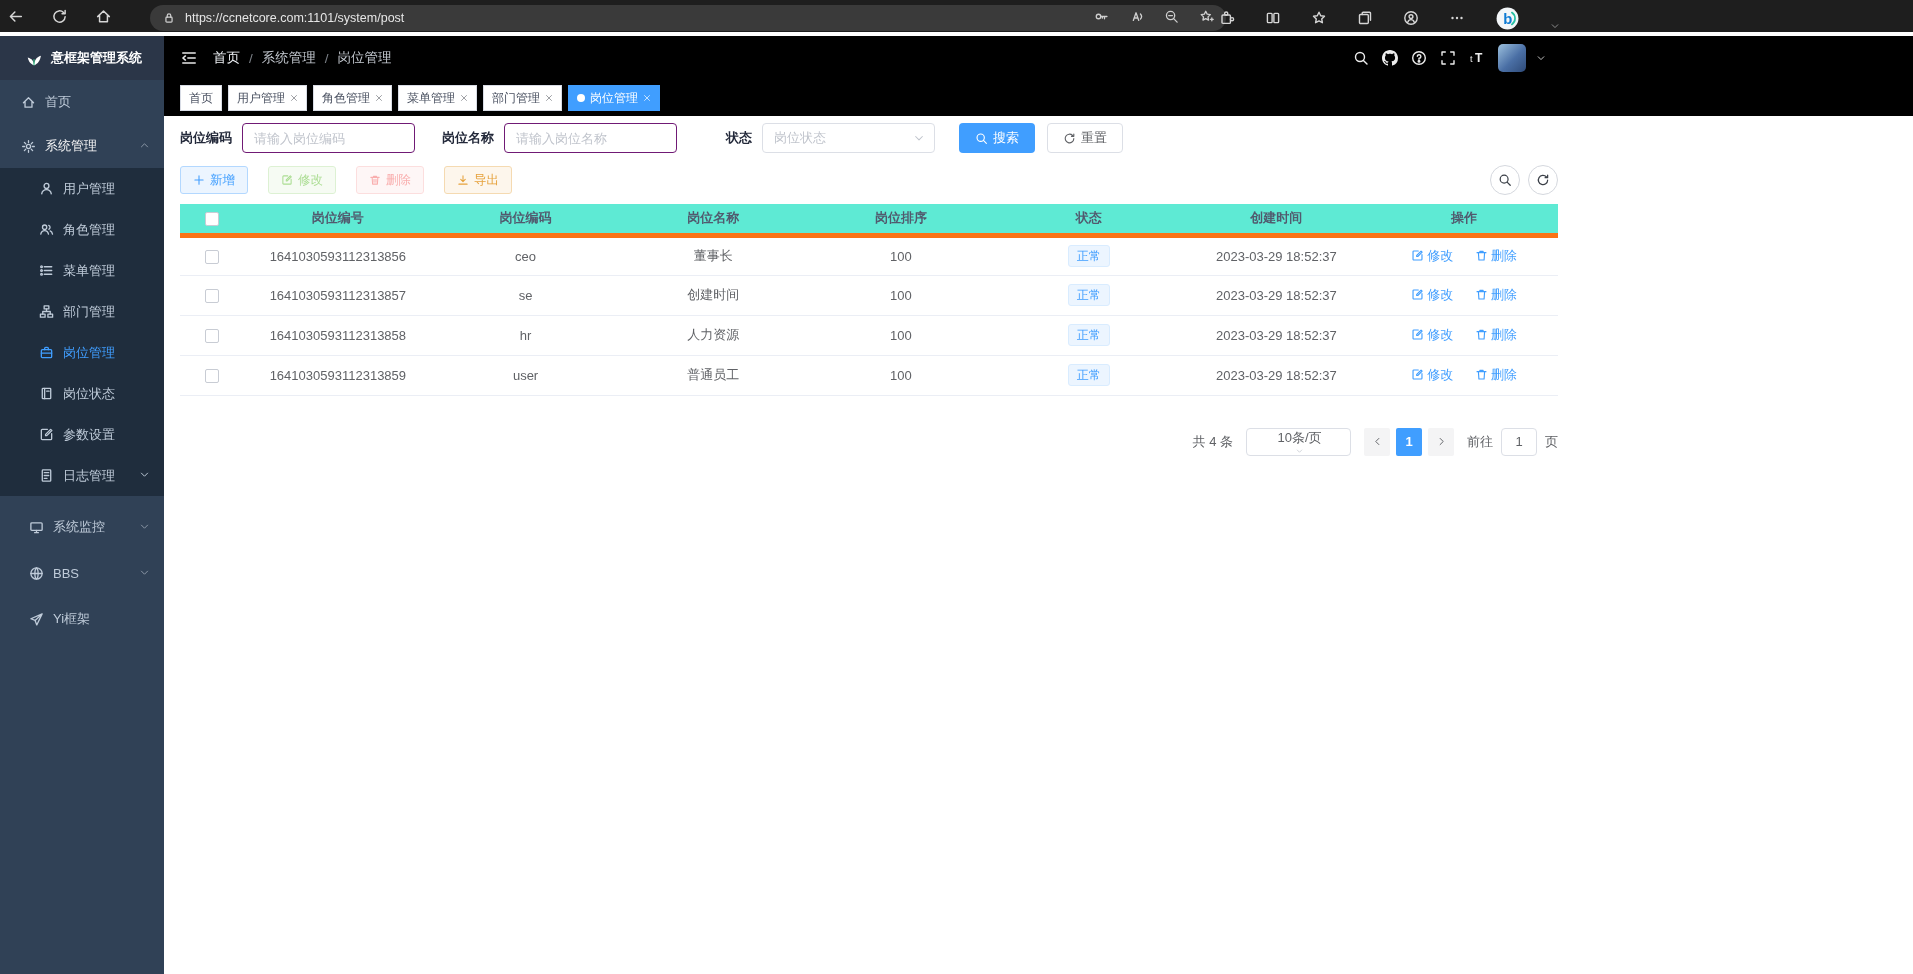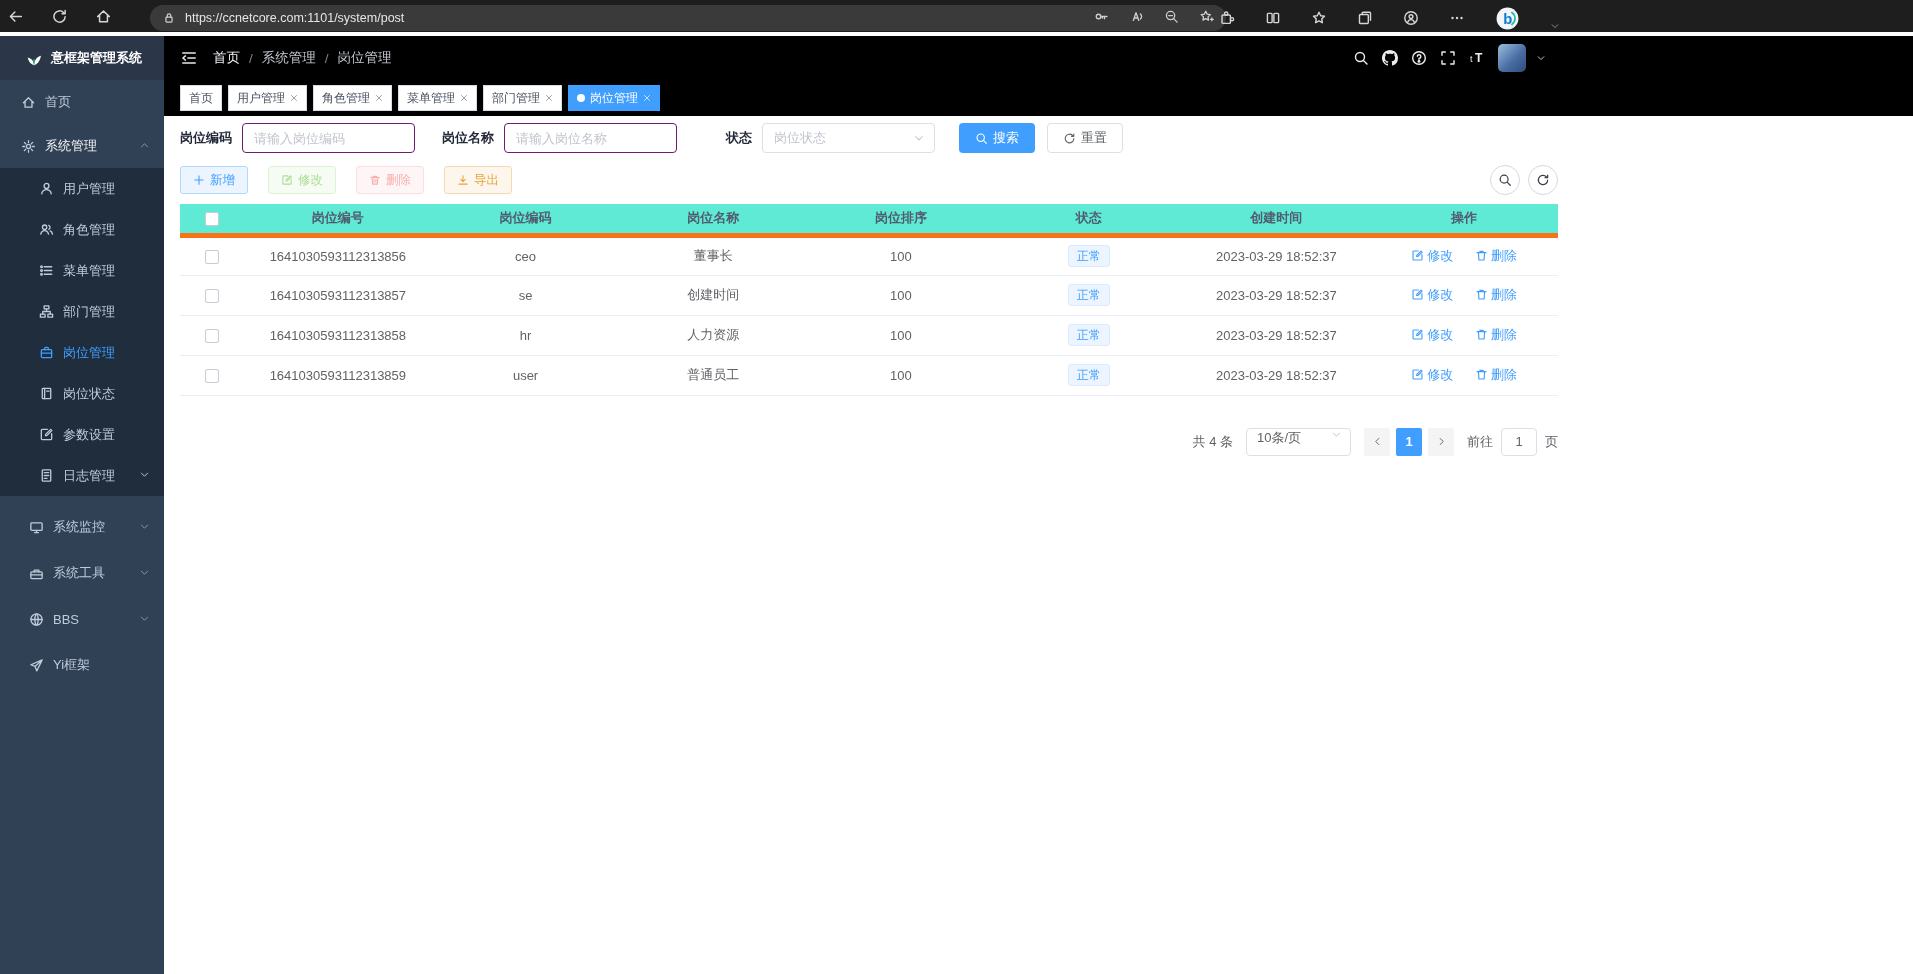--- a/index.html
+++ b/index.html
@@ -100,21 +100,21 @@
 
   .grid { margin-top:10px; width:1378px; border-collapse:collapse; table-layout:fixed; font-size:13px; }
   .grid th { height:31px; background:#5eead4; color:#515a6e; font-weight:bold; text-align:center; border-bottom:5px solid #f97316; padding:0; }
   .grid td { height:40px; text-align:center; color:#606266; border-bottom:1px solid #ebeef5; padding:0; }
   .cbx { width:14px; height:14px; border:1px solid #c8ccd4; border-radius:2px; background:#fff; display:inline-block; vertical-align:middle; cursor:pointer; }
   .chip { display:inline-block; height:22px; line-height:20px; padding:0 8px; background:#ecf5ff; border:1px solid #d9ecff; color:#409eff; border-radius:3px; font-size:12px; }
   .op { color:#409eff; display:inline-flex; align-items:center; gap:3px; cursor:pointer; margin:0 9px; font-size:13px; }
   .op svg { width:13px; height:13px; }
 
   .pager { margin-top:32px; width:1378px; display:flex; align-items:center; justify-content:flex-end; font-size:13px; color:#606266; }
-  .psize { width:105px; height:28px; border:1px solid #dcdfe6; border-radius:4px; display:flex; align-items:flex-start; justify-content:space-between; padding:0 8px 0 10px; margin-left:13px; cursor:pointer; }
+  .psize { width:105px; height:28px; border:1px solid #dcdfe6; border-radius:4px; display:flex; align-items:center; justify-content:space-between; padding:0 8px 0 10px; margin-left:13px; cursor:pointer;flex-direction:column; }
   .psize svg { width:11px; height:11px; color:#c0c4cc; }
   .pbox { min-width:26px; height:28px; background:#f4f4f5; border:none; border-radius:2px; color:#606266; display:inline-flex; align-items:center; justify-content:center; cursor:pointer; font-size:13px; padding:0 4px; }
   .pbox svg { width:11px; height:11px; }
   .pbox.prev { margin-left:13px; }
   .pbox.cur { margin-left:6px; background:#409eff; color:#fff; font-weight:bold; }
   .pbox.next { margin-left:6px; }
   .pgoto { margin-left:13px; }
   .pinput { width:36px; height:28px; border:1px solid #dcdfe6; border-radius:4px; margin-left:8px; text-align:center; font-size:13px; color:#606266; outline:none; }
   .punit { margin-left:8px; }
 </style>
@@ -333,32 +333,20 @@
 
     <div class="groups">
       <div class="mitem h46">
         <span class="mico">
             <svg class="s" viewBox="0 0 16 16">
               <rect x="2" y="3" width="12" height="8" rx="1"></rect>
               <path d="M6 13.5h4M8 11v2.5"></path>
             </svg>
           </span>
         <span class="mlabel">系统监控</span>
-        <span class="chev"><svg class="s" viewBox="0 0 16 16">
-              <path d="m3.5 6 4.5 4.5L12.5 6"></path>
-            </svg></span>
-      </div>
-      <div class="mitem h46">
-        <span class="mico">
-            <svg class="s" viewBox="0 0 16 16">
-              <rect x="2" y="6.3" width="12" height="7.2" rx="1"></rect>
-              <path d="M5.5 6.3V4.4h5v1.9M2 9.4h12"></path>
-            </svg>
-          </span>
-        <span class="mlabel">系统工具</span>
         <span class="chev"><svg class="s" viewBox="0 0 16 16">
               <path d="m3.5 6 4.5 4.5L12.5 6"></path>
             </svg></span>
       </div>
       <div class="mitem h46">
         <span class="mico">
             <svg class="s" viewBox="0 0 16 16">
               <circle cx="8" cy="8" r="6"></circle>
               <path d="M2 8h12M8 2c2.3 1.6 2.3 10.4 0 12M8 2c-2.3 1.6-2.3 10.4 0 12"></path>
             </svg>

